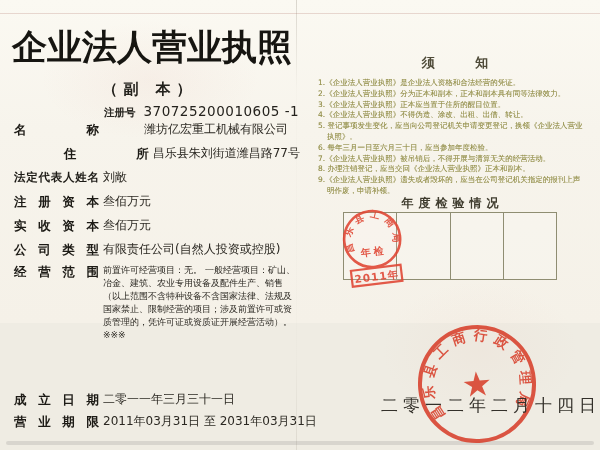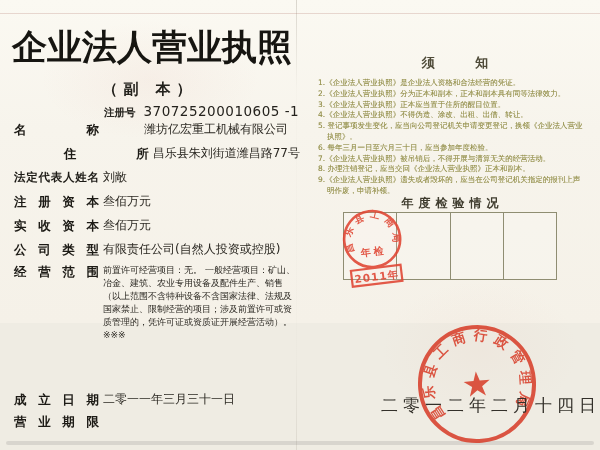--- a/index.html
+++ b/index.html
@@ -106,20 +106,21 @@
   <div class="field-row r5">
     <span class="flabel">公司类型</span>
     <span class="fvalue">有限责任公司(自然人投资或控股)</span>
   </div>
   <div class="field-row r7">
     <span class="flabel">成立日期</span>
     <span class="fvalue">二零一一年三月三十一日</span>
   </div>
   <div class="field-row r8">
     <span class="flabel">营业期限</span>
+    <span class="fvalue">2011年03月31日 至 2031年03月31日</span>
   </div>
 
   <div class="notice-heading">须 知</div>
   <div class="notice-list">
     <div class="notice-item">1.《企业法人营业执照》是企业法人资格和合法经营的凭证。</div>
     <div class="notice-item">2.《企业法人营业执照》分为正本和副本，正本和副本具有同等法律效力。</div>
     <div class="notice-item">3.《企业法人营业执照》正本应当置于住所的醒目位置。</div>
     <div class="notice-item">4.《企业法人营业执照》不得伪造、涂改、出租、出借、转让。</div>
     <div class="notice-item">5. 登记事项发生变化，应当向公司登记机关申请变更登记，换领《企业法人营业执照》。</div>
     <div class="notice-item">6. 每年三月一日至六月三十日，应当参加年度检验。</div>

